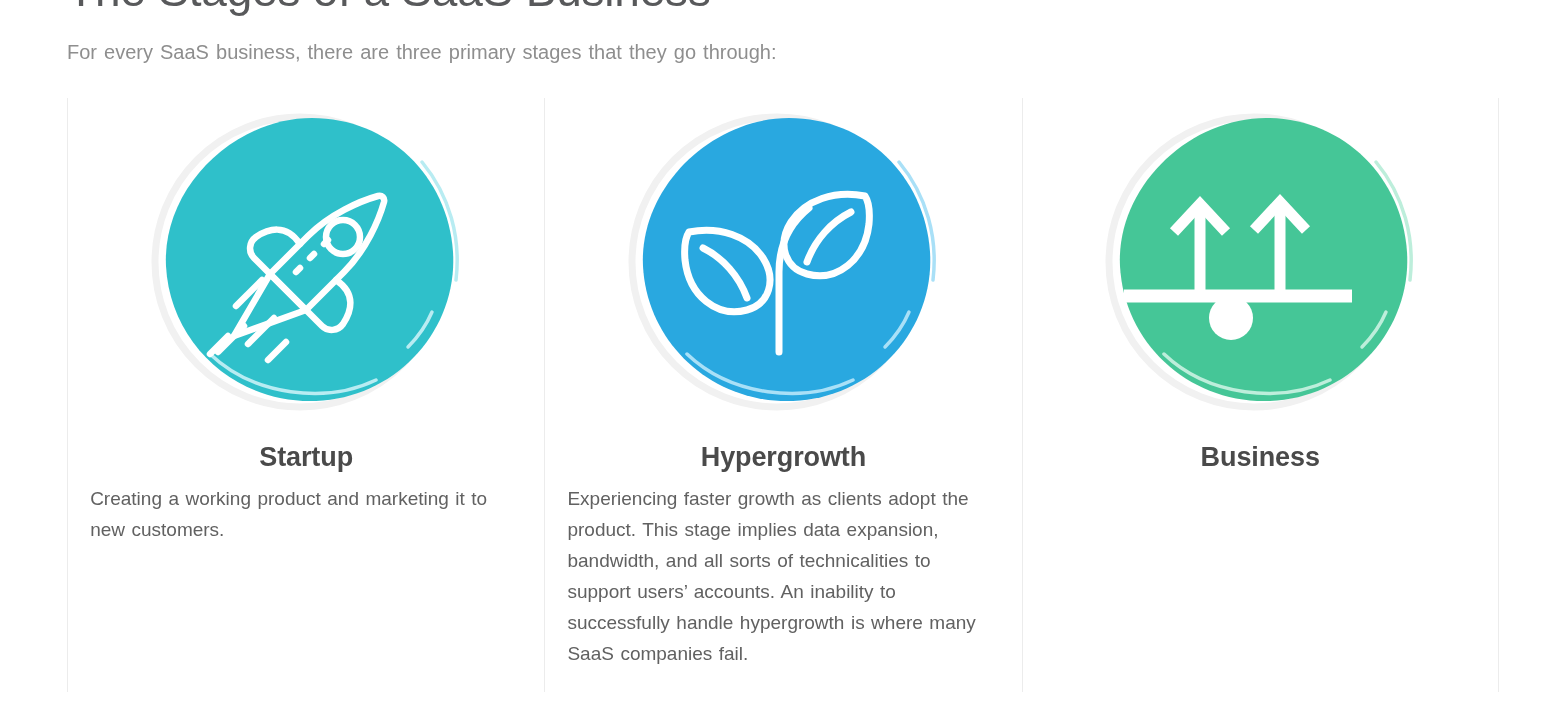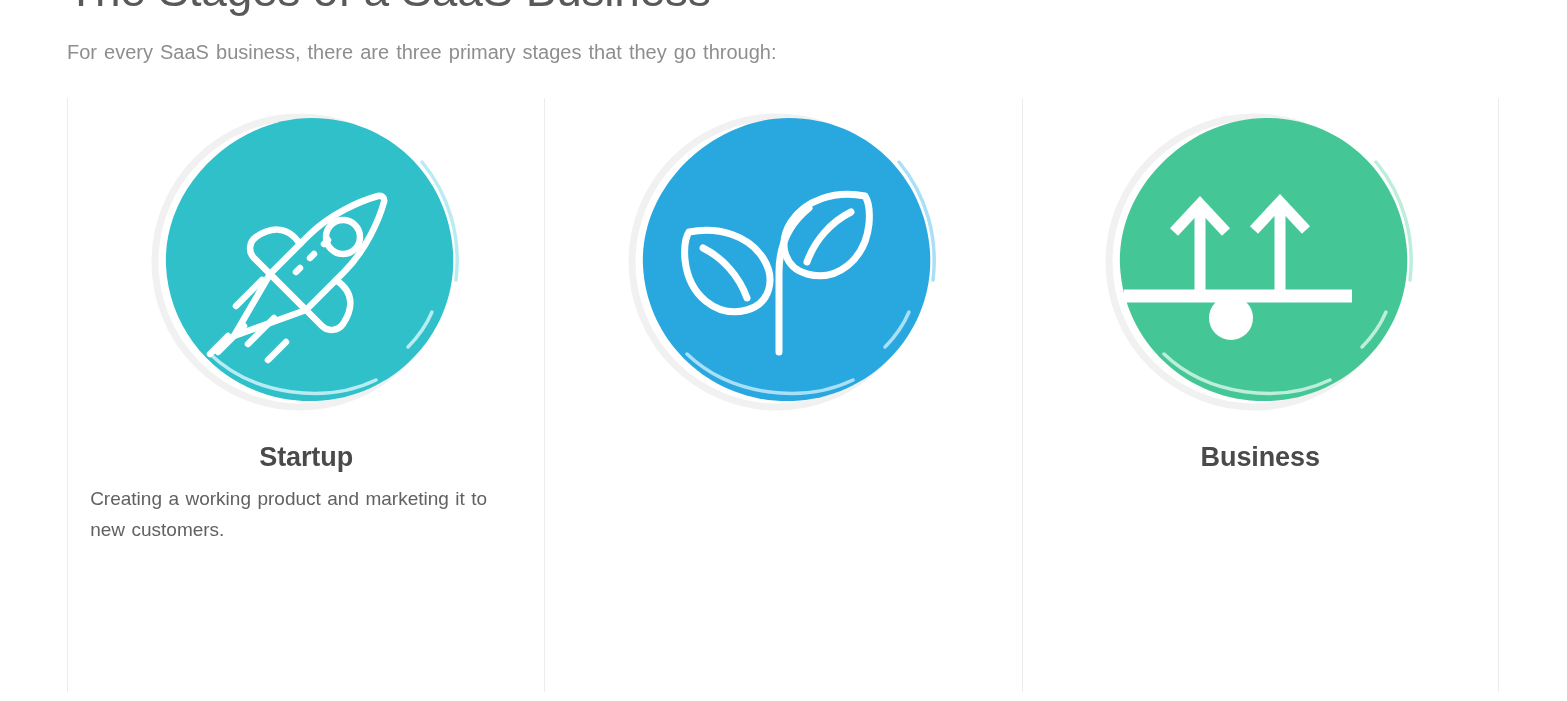--- a/index.html
+++ b/index.html
@@ -205,20 +205,22 @@
             <path d="M62 128
                      C 92 122 122 132 136 154
                      C 150 176 142 200 120 206
                      C 90 214 62 192 58 156
                      C 57 144 58 134 62 128 Z"></path>
 
             <path d="M76 144 C 96 154 112 172 120 194"></path>
           </g>
         </svg>
       </div>
+      <h2 class="card-title">Hypergrowth</h2>
+      <p class="card-body">Experiencing faster growth as clients adopt the product. This stage implies data expansion, bandwidth, and all sorts of technicalities to support users’ accounts. An inability to successfully handle hypergrowth is where many SaaS companies fail.</p>
     </div>
 
     <div class="col">
       <div class="icon-wrap">
         <svg viewBox="0 0 312 318" xmlns="http://www.w3.org/2000/svg">
           <circle cx="150" cy="158" r="145" fill="none" stroke="#f1f1f1" stroke-width="7"></circle>
           <path d="M162 14
                    C 238 14 298 72 303 148
                    C 308 226 246 294 166 297
                    C 86 300 20 240 16 162

